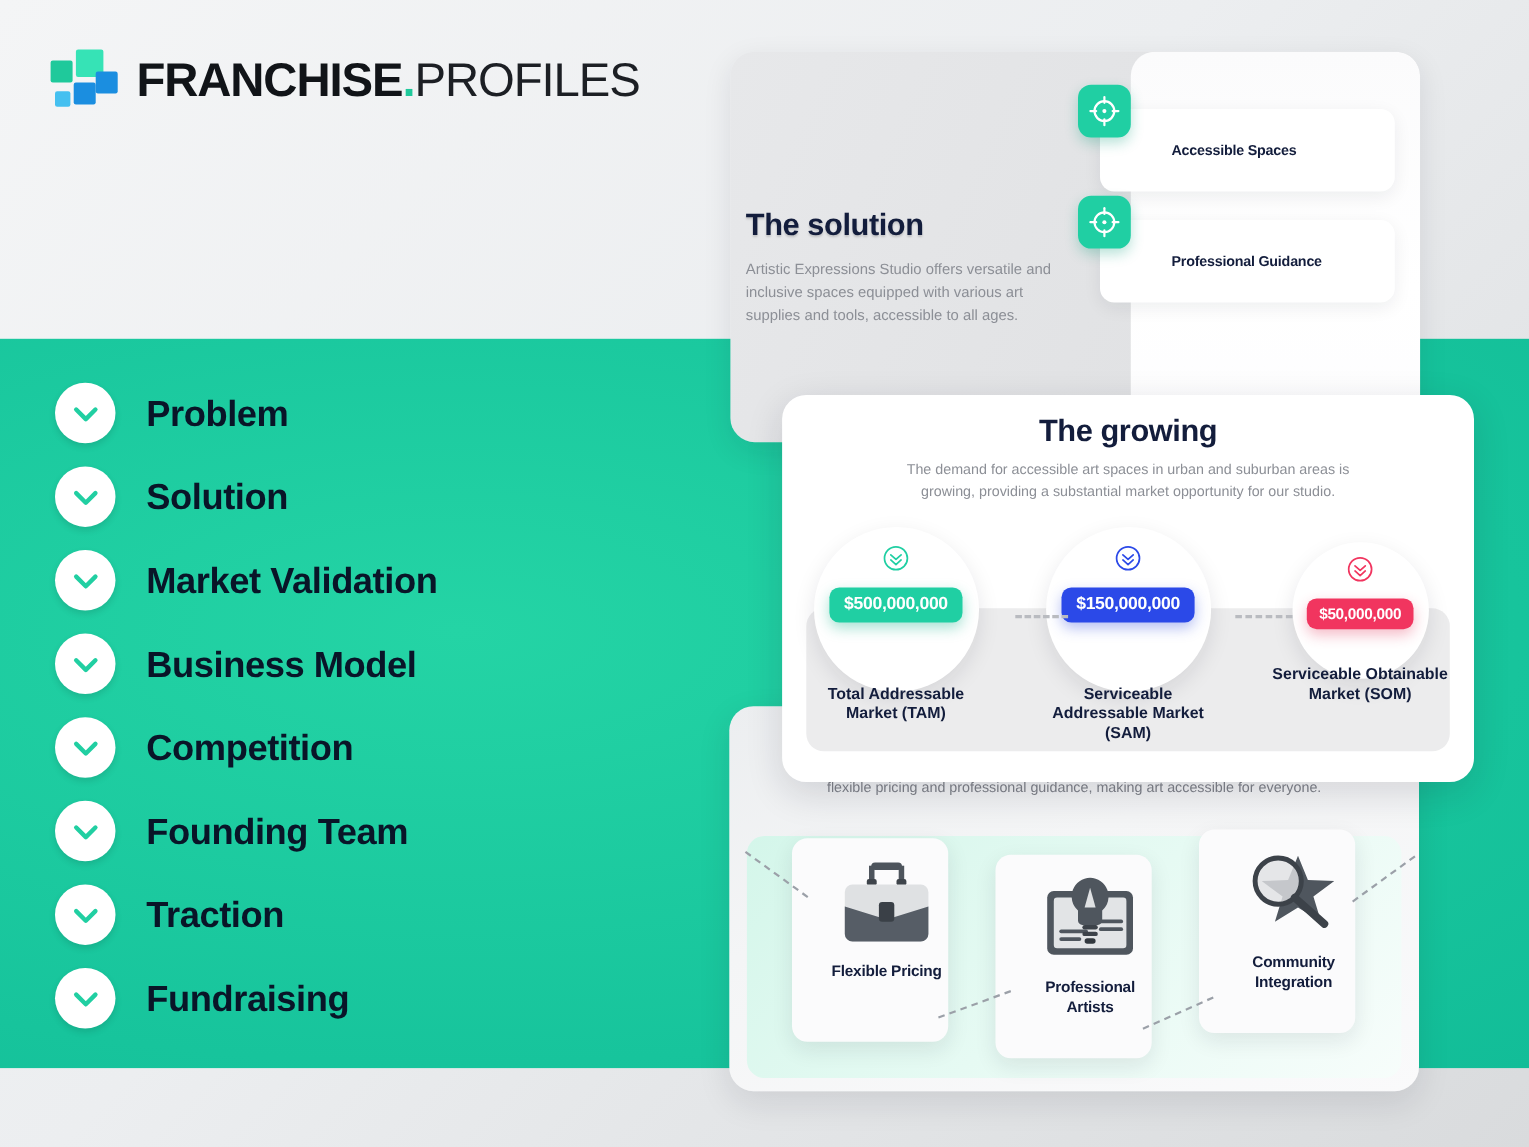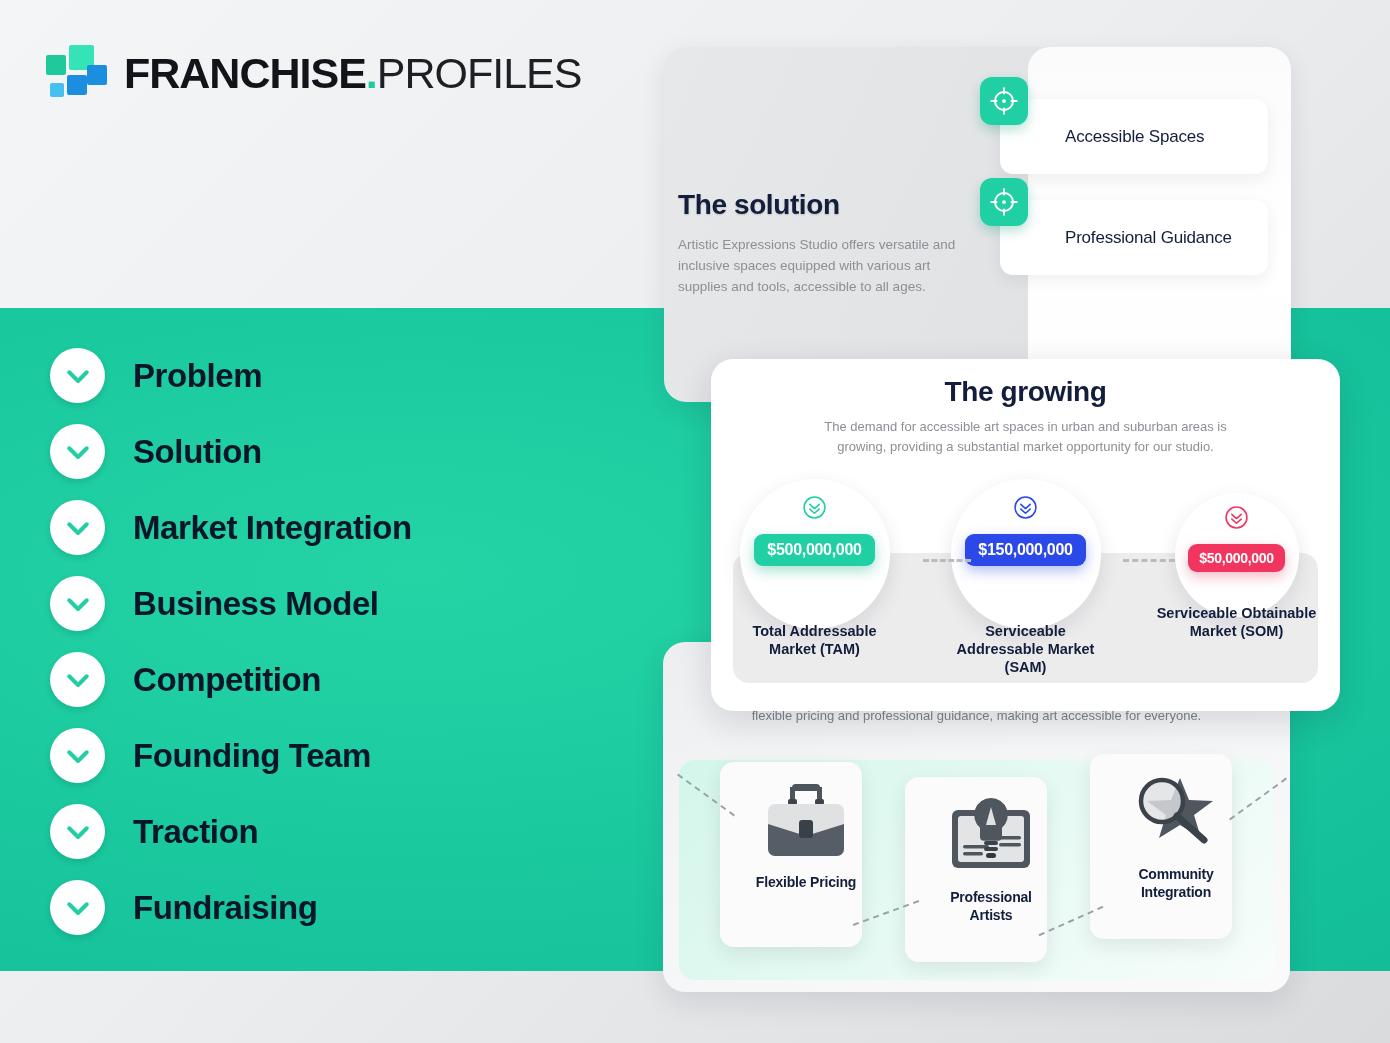--- a/index.html
+++ b/index.html
@@ -91,21 +91,21 @@
   .feat {
     position: relative; height: 101px; margin-bottom: 0px;
   }
   .feat-card {
     position: absolute; left: 20px; top: 22px; width: 268px; height: 75px;
     background: #ffffff; border-radius: 13px;
     box-shadow: 0 5px 16px rgba(20,24,40,.07);
     display: flex; align-items: center;
   }
   .feat-card span {
-    margin-left: 65px; font-size: 17px; font-weight: normal;
+    margin-left: 65px; font-size: 13px; font-weight: bold;
     color: #131d3c; letter-spacing: -0.2px; white-space: nowrap;
   }
   .feat-icon {
     position: absolute; left: 0px; top: 0px; width: 48px; height: 48px;
     border-radius: 12px; background: #20cfa3;
     display: flex; align-items: center; justify-content: center;
     box-shadow: 0 5px 12px rgba(18,160,126,.3); z-index: 2;
   }
   .feat-icon svg { width: 30px; height: 30px; display: block; }
 
@@ -239,21 +239,21 @@
           </svg>
       </span>
       <span class="toc-label">Solution</span>
     </div>
     <div class="toc-row">
       <span class="toc-bullet">
         <svg viewBox="0 0 24 24" fill="none" stroke="#21cfa2" stroke-width="3.2" stroke-linecap="round" stroke-linejoin="round">
             <polyline points="5,9 12,16 19,9"></polyline>
           </svg>
       </span>
-      <span class="toc-label">Market Integration</span>
+      <span class="toc-label">Market Validation</span>
     </div>
     <div class="toc-row">
       <span class="toc-bullet">
         <svg viewBox="0 0 24 24" fill="none" stroke="#21cfa2" stroke-width="3.2" stroke-linecap="round" stroke-linejoin="round">
             <polyline points="5,9 12,16 19,9"></polyline>
           </svg>
       </span>
       <span class="toc-label">Business Model</span>
     </div>
     <div class="toc-row">

